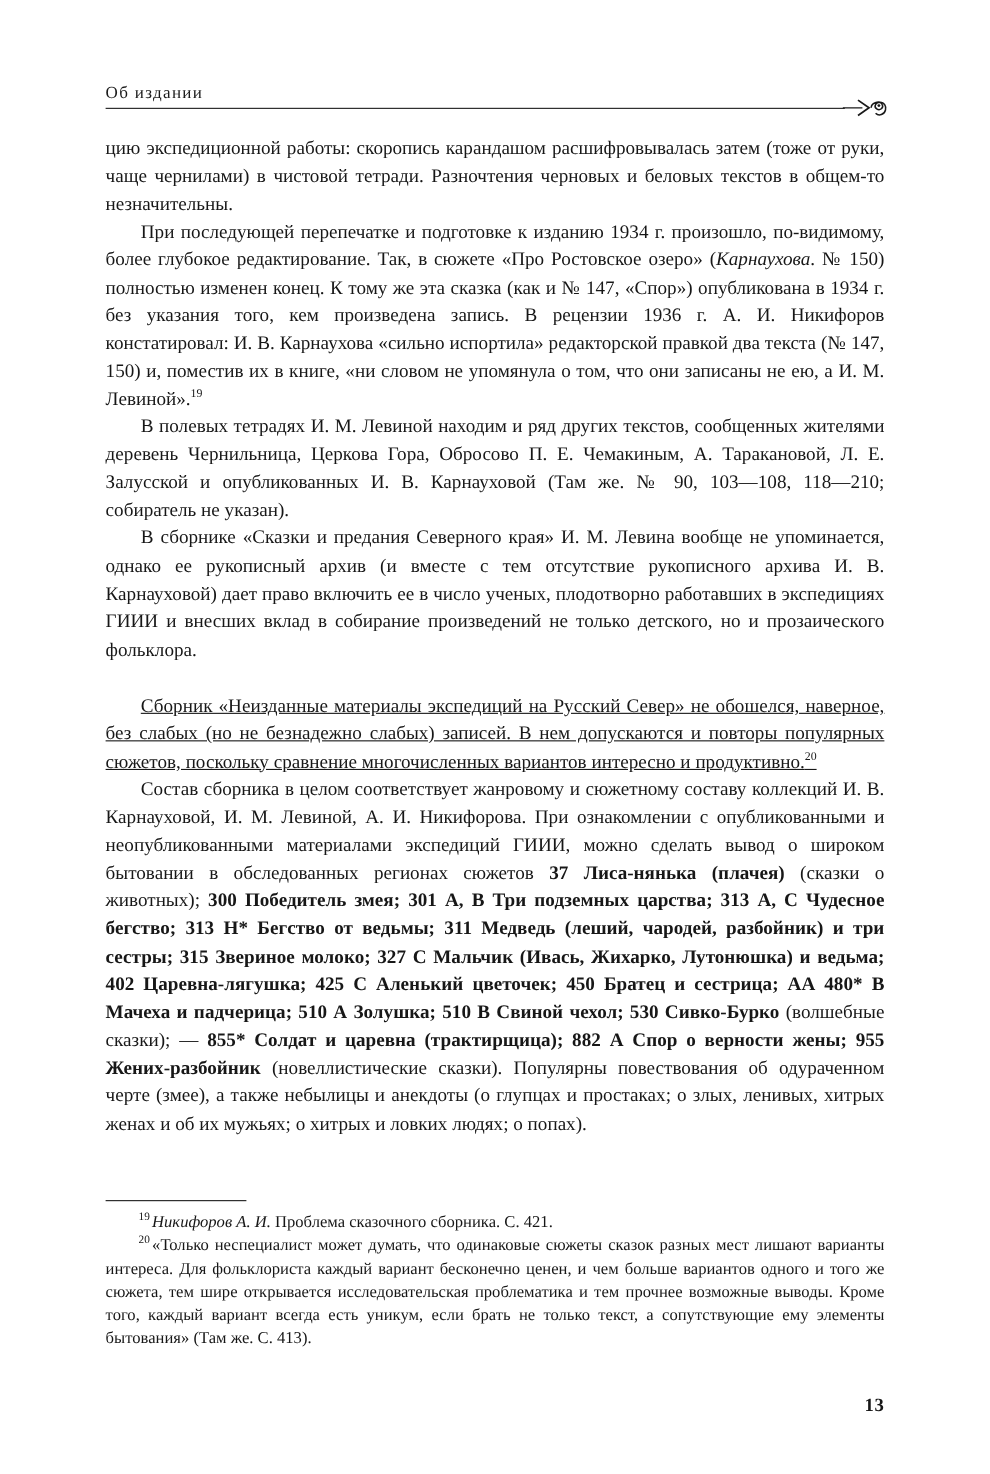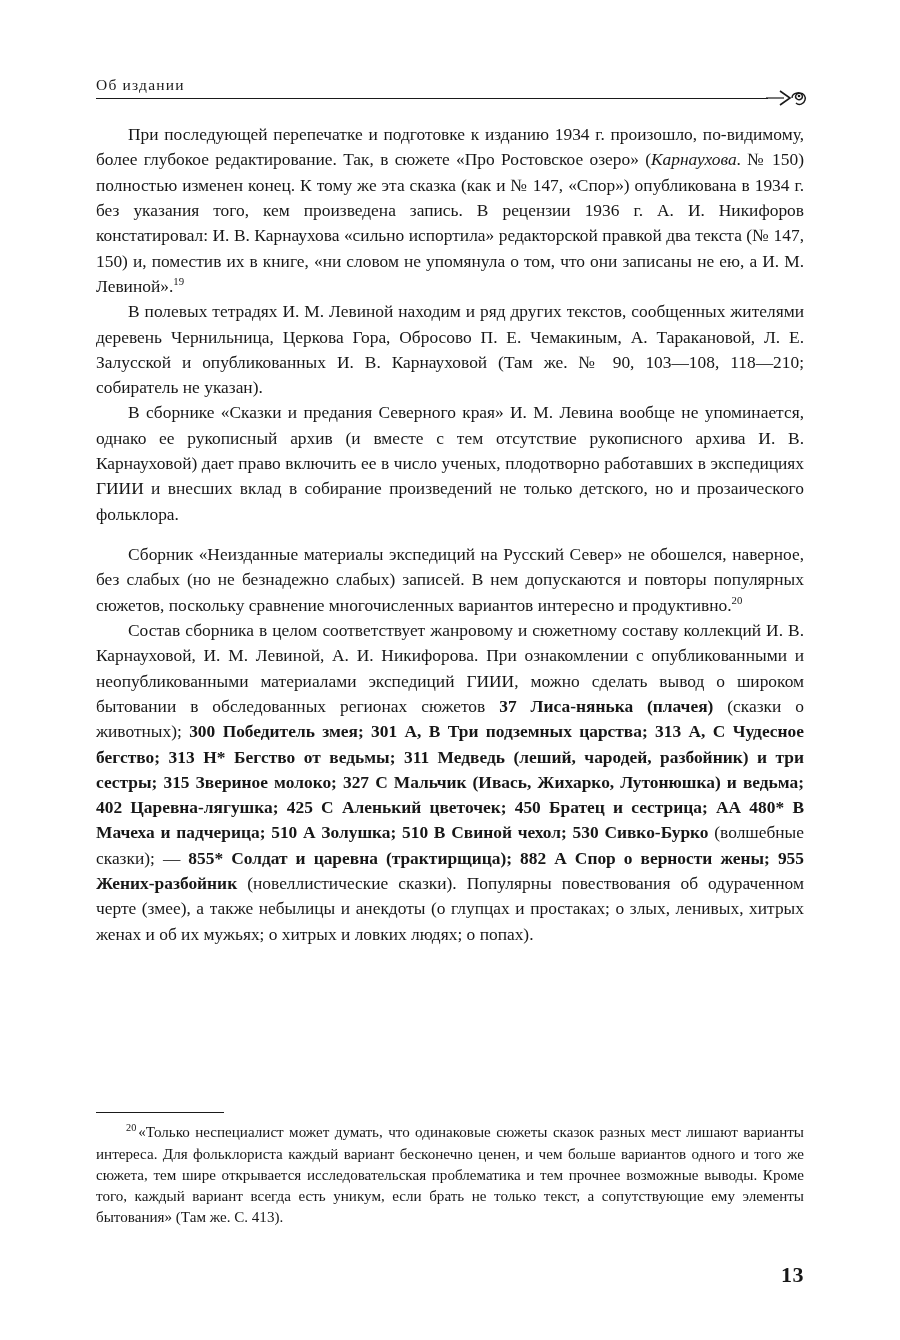--- a/index.html
+++ b/index.html
@@ -63,21 +63,22 @@
     hyphens: manual;
   }
   .body p {
     margin: 0;
     text-indent: 32px;
   }
   .body p.noindent {
     text-indent: 0;
   }
   .body p.gap {
-    margin-top: 15px;
+    margin-top: 26px;
+    text-decoration: underline;
   }
   .it { font-style: italic; }
   .bd { font-weight: bold; margin-top: 28px; }
   sup {
     font-size: 0.62em;
     vertical-align: super;
     line-height: 0;
   }
 
   
@@ -104,21 +105,21 @@
     vertical-align: super;
     line-height: 0;
     margin-right: 2px;
   }
 
   
   .folio {
     position: absolute;
     right: 96px;
     bottom: 52px;
-    font-size: 22px;
+    font-size: 17px;
     font-weight: bold;
     letter-spacing: 0.5px;
   }
 </style>
 </head>
 <body>
 
 <div class="page">
 
   <div class="header">
@@ -128,27 +129,29 @@
       <svg viewBox="0 0 42 28" width="42" height="28" aria-hidden="true">
         <path d="M0 14 H18" stroke="#1a1a1a" stroke-width="1.2" fill="none"></path>
         <path d="M14 7 L24 14 L14 21" stroke="#1a1a1a" stroke-width="1.6" fill="none"></path>
         <path d="M26 14 c0-5 8-7 10-3 c1.6 3-2 6-5 4 c-3-2-1-6 3-6 c4 0 6 4 5 7 c-1 4-6 6-9 3" stroke="#1a1a1a" stroke-width="1.4" fill="none"></path>
         <circle cx="33" cy="12" r="1.3" fill="#1a1a1a"></circle>
       </svg>
     </div>
   </div>
 
   <div class="body" id="body-text">
+      <p class="noindent"><span>цию экспедиционной работы: скоропись карандашом расшифровывалась затем (тоже от руки, чаще чернилами) в чистовой тетради. Разночтения черновых и беловых текстов в общем-то незначительны.</span></p>
       <p><span>При последующей перепечатке и подготовке к изданию 1934 г. произошло, по-видимому, более глубокое редактирование. Так, в сюжете «Про Ростовское озеро» (</span><span class="it">Карнаухова</span><span>. № 150) полностью изменен конец. К тому же эта сказка (как и № 147, «Спор») опубликована в 1934 г. без указания того, кем произведена запись. В рецензии 1936 г. А. И. Никифоров констатировал: И. В. Карнаухова «сильно испортила» редакторской правкой два текста (№ 147, 150) и, поместив их в книге, «ни словом не упомянула о том, что они записаны не ею, а И. М. Левиной».</span><sup>19</sup></p>
       <p><span>В полевых тетрадях И. М. Левиной находим и ряд других текстов, сообщенных жителями деревень Чернильница, Церкова Гора, Обросово П. Е. Чемакиным, А. Таракановой, Л. Е. Залусской и опубликованных И. В. Карнауховой (Там же. № 90, 103—108, 118—210; собиратель не указан).</span></p>
       <p><span>В сборнике «Сказки и предания Северного края» И. М. Левина вообще не упоминается, однако ее рукописный архив (и вместе с тем отсутствие рукописного архива И. В. Карнауховой) дает право включить ее в число ученых, плодотворно работавших в экспедициях ГИИИ и внесших вклад в собирание произведений не только детского, но и прозаического фольклора.</span></p>
       <p class="gap"><span>Сборник «Неизданные материалы экспедиций на Русский Север» не обошелся, наверное, без слабых (но не безнадежно слабых) записей. В нем допускаются и повторы популярных сюжетов, поскольку сравнение многочисленных вариантов интересно и продуктивно.</span><sup>20</sup></p>
       <p><span>Состав сборника в целом соответствует жанровому и сюжетному составу коллекций И. В. Карнауховой, И. М. Левиной, А. И. Никифорова. При ознакомлении с опубликованными и неопубликованными материалами экспедиций ГИИИ, можно сделать вывод о широком бытовании в обследованных регионах сюжетов </span><span class="bd">37 Лиса-нянька (плачея)</span><span> (сказки о животных); </span><span class="bd">300 Победитель змея; 301 А, В Три подземных царства; 313 А, С Чудесное бегство; 313 Н* Бегство от ведьмы; 311 Медведь (леший, чародей, разбойник) и три сестры; 315 Звериное молоко; 327 С Мальчик (Ивась, Жихарко, Лутонюшка) и ведьма; 402 Царевна-лягушка; 425 С Аленький цветочек; 450 Братец и сестрица; АА 480* В Мачеха и падчерица; 510 А Золушка; 510 В Свиной чехол; 530 Сивко-Бурко</span><span> (волшебные сказки); — </span><span class="bd">855* Солдат и царевна (трактирщица); 882 А Спор о верности жены; 955 Жених-разбойник</span><span> (новеллистические сказки). Популярны повествования об одураченном черте (змее), а также небылицы и анекдоты (о глупцах и простаках; о злых, ленивых, хитрых женах и об их мужьях; о хитрых и ловких людях; о попах).</span></p>
     </div>
 
   <div class="fn-wrap" id="footnotes">
     <div class="fn-rule"></div>
+  <p class="fn"><span class="marker">19</span><span class="it">Никифоров А. И.</span><span> Проблема сказочного сборника. С. 421.</span></p>
       <p class="fn"><span class="marker">20</span><span>«Только неспециалист может думать, что одинаковые сюжеты сказок разных мест лишают варианты интереса. Для фольклориста каждый вариант бесконечно ценен, и чем больше вариантов одного и того же сюжета, тем шире открывается исследовательская проблематика и тем прочнее возможные выводы. Кроме того, каждый вариант всегда есть уникум, если брать не только текст, а сопутствующие ему элементы бытования» (Там же. С. 413).</span></p>
     </div>
 
   <div class="folio">13</div>
 
 </div>
 
 </body></html>

